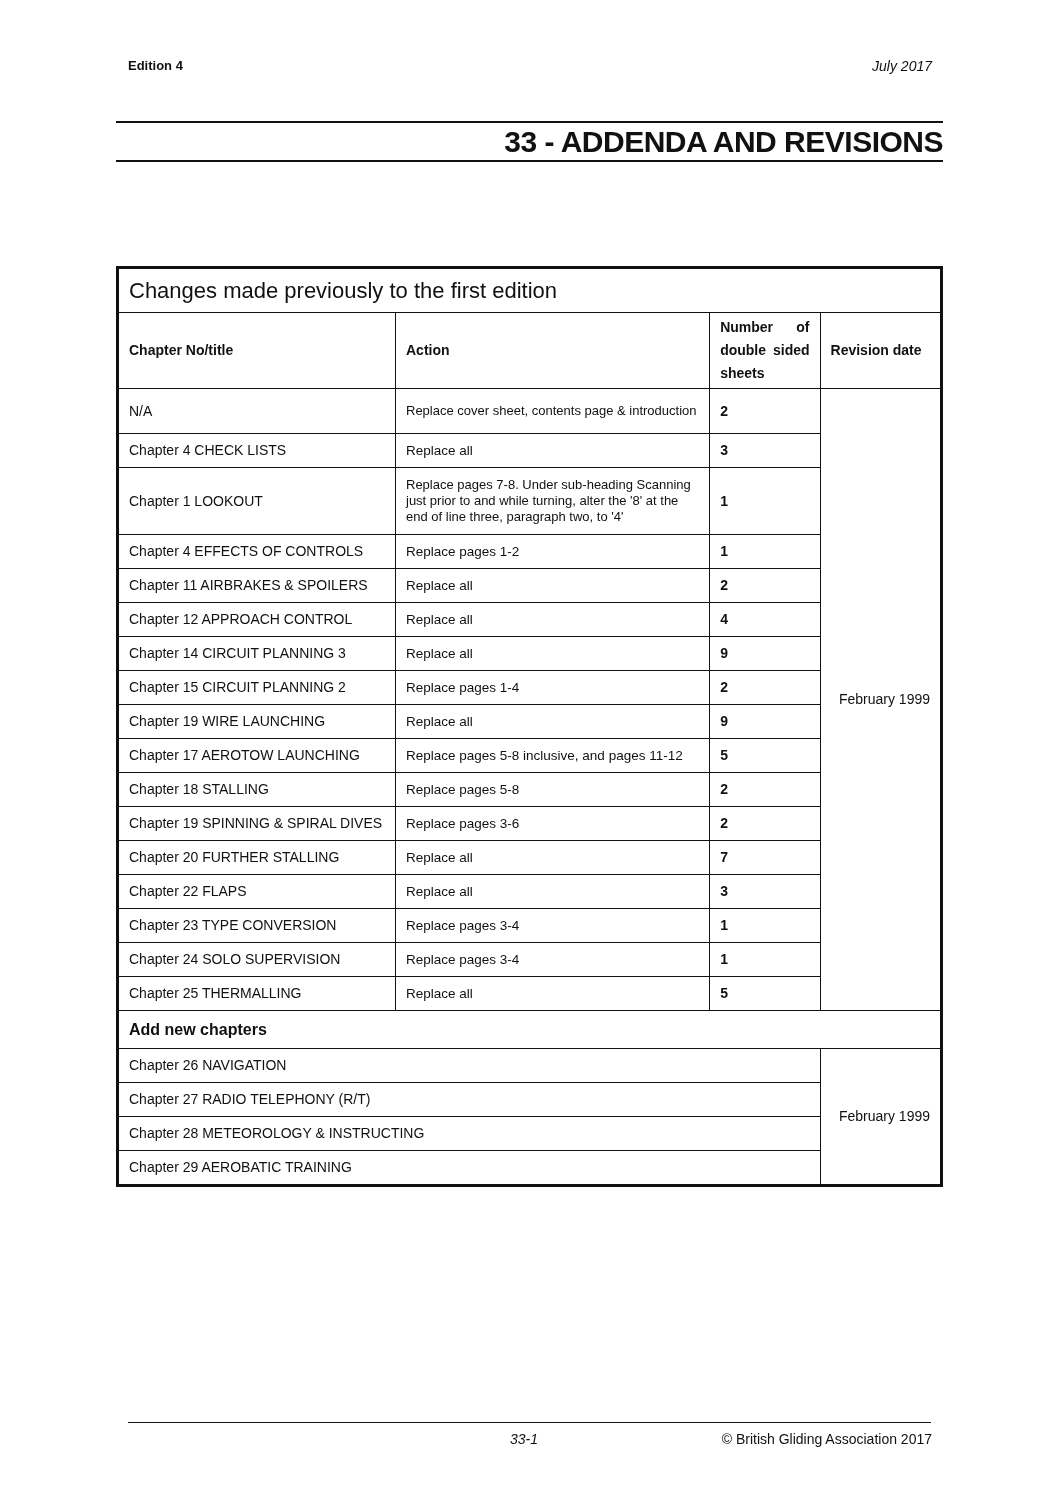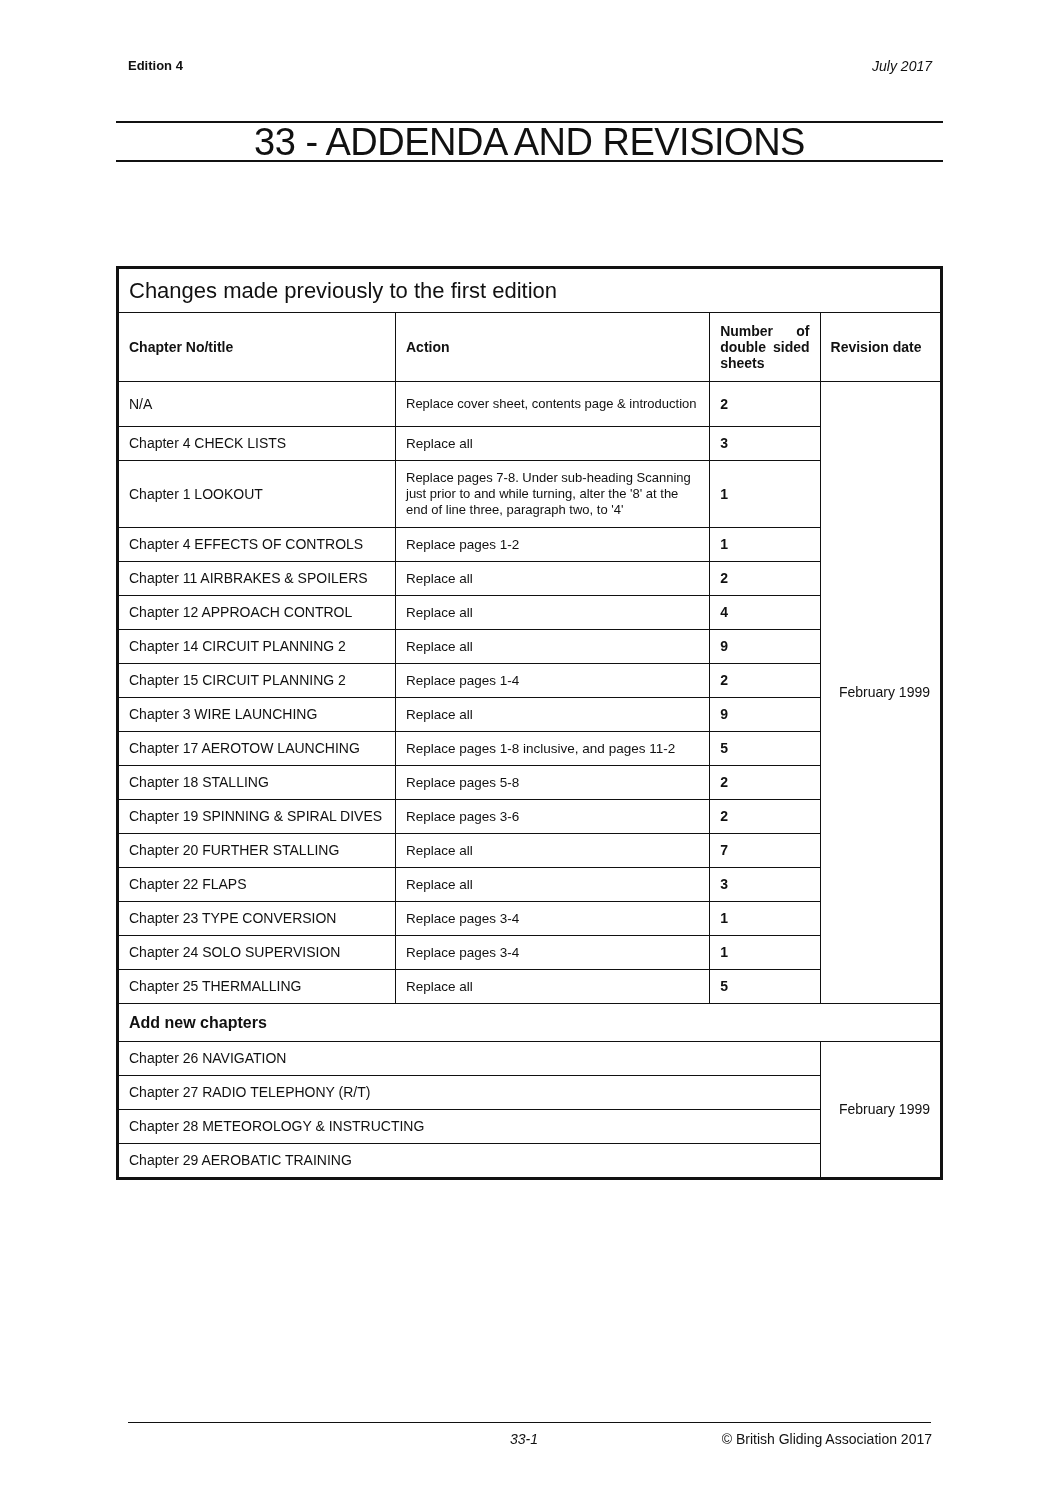--- a/index.html
+++ b/index.html
@@ -15,21 +15,21 @@
   .hdr-right {
     position: absolute; right: 128px; top: 58px;
     font-size: 14px; font-style: italic; margin-left: 24px;
   }
   .title-rule-top {
     position: absolute; left: 116px; width: 827px; top: 121px;
     height: 0; border-top: 2px solid #111;
   }
   .title {
     position: absolute; left: 116px; width: 827px; top: 124px;
-    text-align: center; font-size: 38px; font-weight: normal; letter-spacing: -0.5px;
+    text-align: right; font-size: 30px; font-weight: bold; letter-spacing: -0.5px;
     line-height: 36px;
   }
   .title-rule-bot {
     position: absolute; left: 116px; width: 827px; top: 160px;
     height: 0; border-top: 2px solid #111;
   }
 
   table.rev {
     position: absolute; left: 116px; top: 266px; width: 827px;
     border-collapse: collapse;
@@ -40,21 +40,21 @@
     border: 1px solid #111;
     padding: 3px 10px;
     vertical-align: middle;
     line-height: 17px;
   }
   .cap td {
     font-size: 22px; height: 37px; padding-left: 12px;
     border-bottom: 2px solid #111;
   }
   .head td { font-weight: bold; height: 62px; font-size: 14px; }
-  .head td.num { text-align: justify; line-height: 16px; margin-top: 8px; }
+  .head td.num { text-align: justify; line-height: 23px; margin-top: 8px; }
   .row td { height: 27px; }
   .row.tall td { height: 38px; }
   .row.xtall td { height: 60px; }
   .row td.act { font-size: 13.5px; }
   .row td.act.small { font-size: 13px; line-height: 16px; }
   td.n { font-weight: bold; }
   td.date { text-align: right; }
   .sub td { font-weight: bold; font-size: 16px; height: 31px; border-top: 2px solid #111; border-bottom: 2px solid #111; }
   .newrow td { height: 27px; }
 
@@ -128,37 +128,37 @@
         <td>Chapter 11 AIRBRAKES &amp; SPOILERS</td>
         <td class="act">Replace all</td>
         <td class="n">2</td>
       </tr>
       <tr class="row">
         <td>Chapter 12 APPROACH CONTROL</td>
         <td class="act">Replace all</td>
         <td class="n">4</td>
       </tr>
       <tr class="row">
-        <td>Chapter 14 CIRCUIT PLANNING 2</td>
+        <td>Chapter 14 CIRCUIT PLANNING 3</td>
         <td class="act">Replace all</td>
         <td class="n">9</td>
       </tr>
       <tr class="row">
         <td>Chapter 15 CIRCUIT PLANNING 2</td>
         <td class="act">Replace pages 1-4</td>
         <td class="n">2</td>
       </tr>
       <tr class="row">
-        <td>Chapter 3 WIRE LAUNCHING</td>
+        <td>Chapter 19 WIRE LAUNCHING</td>
         <td class="act">Replace all</td>
         <td class="n">9</td>
       </tr>
       <tr class="row">
         <td>Chapter 17 AEROTOW LAUNCHING</td>
-        <td class="act">Replace pages 1-8 inclusive, and pages 11-2</td>
+        <td class="act">Replace pages 5-8 inclusive, and pages 11-12</td>
         <td class="n">5</td>
       </tr>
       <tr class="row">
         <td>Chapter 18 STALLING</td>
         <td class="act">Replace pages 5-8</td>
         <td class="n">2</td>
       </tr>
       <tr class="row">
         <td>Chapter 19 SPINNING &amp; SPIRAL DIVES</td>
         <td class="act">Replace pages 3-6</td>

